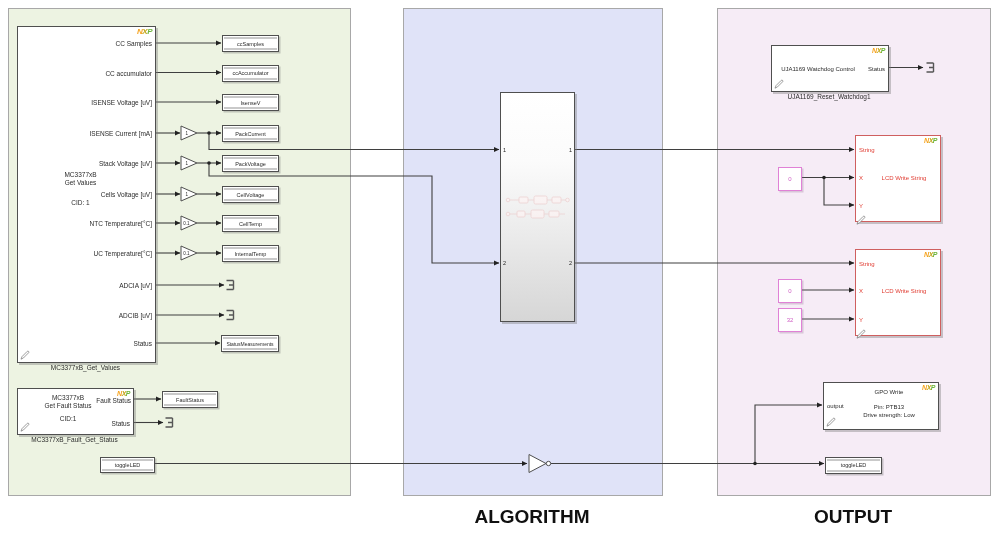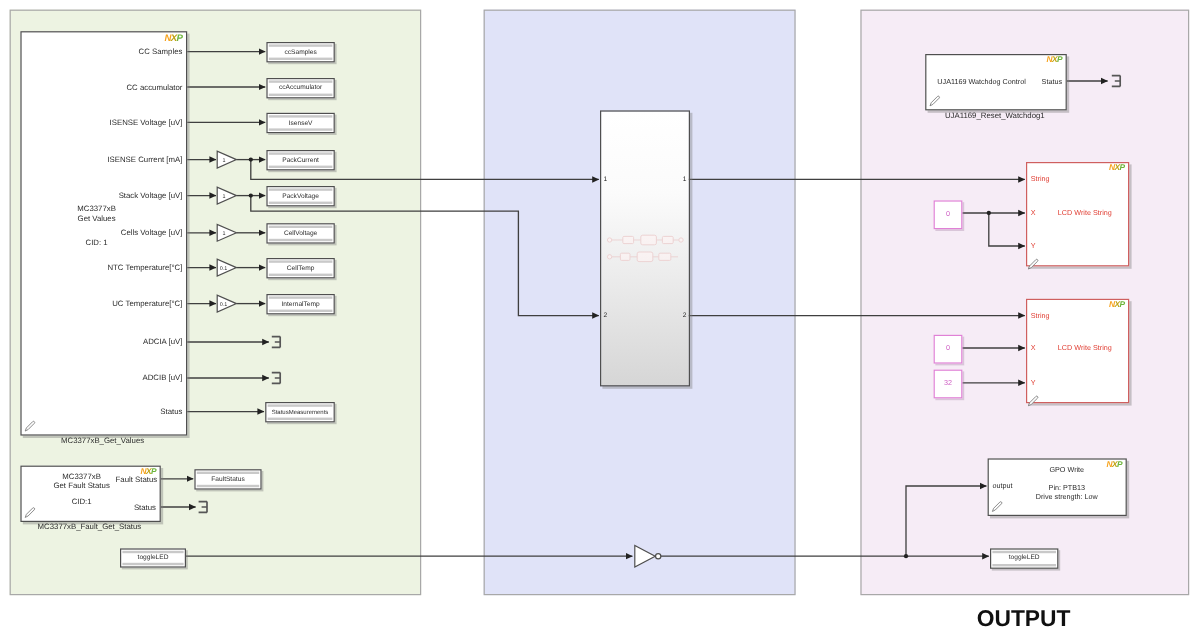--- a/index.html
+++ b/index.html
@@ -278,15 +278,16 @@
     <div class="lport" style="top:19px;font-size:6px;">output</div>
     <svg class="pencil" width="10" height="10" viewBox="0 0 10 10">
       <path d="M1,9.2 L2,6.6 L7.2,1.4 Q7.9,0.7 8.6,1.4 Q9.3,2.1 8.6,2.8 L3.4,8 L1,9.2 Z" fill="#fcfcfc" stroke="#777" stroke-width="0.7"></path>
     </svg>
   </div>
 
   <div class="op" style="left:825px;top:456.5px;width:55px;height:15px;">
       <span class="op-t">toggleLED</span>
     </div>
 
+  <div class="title" style="left:403px;width:258px;">ALGORITHM</div>
   <div class="title" style="left:717px;width:272px;">OUTPUT</div>
 
 </div>
 
 </body></html>

